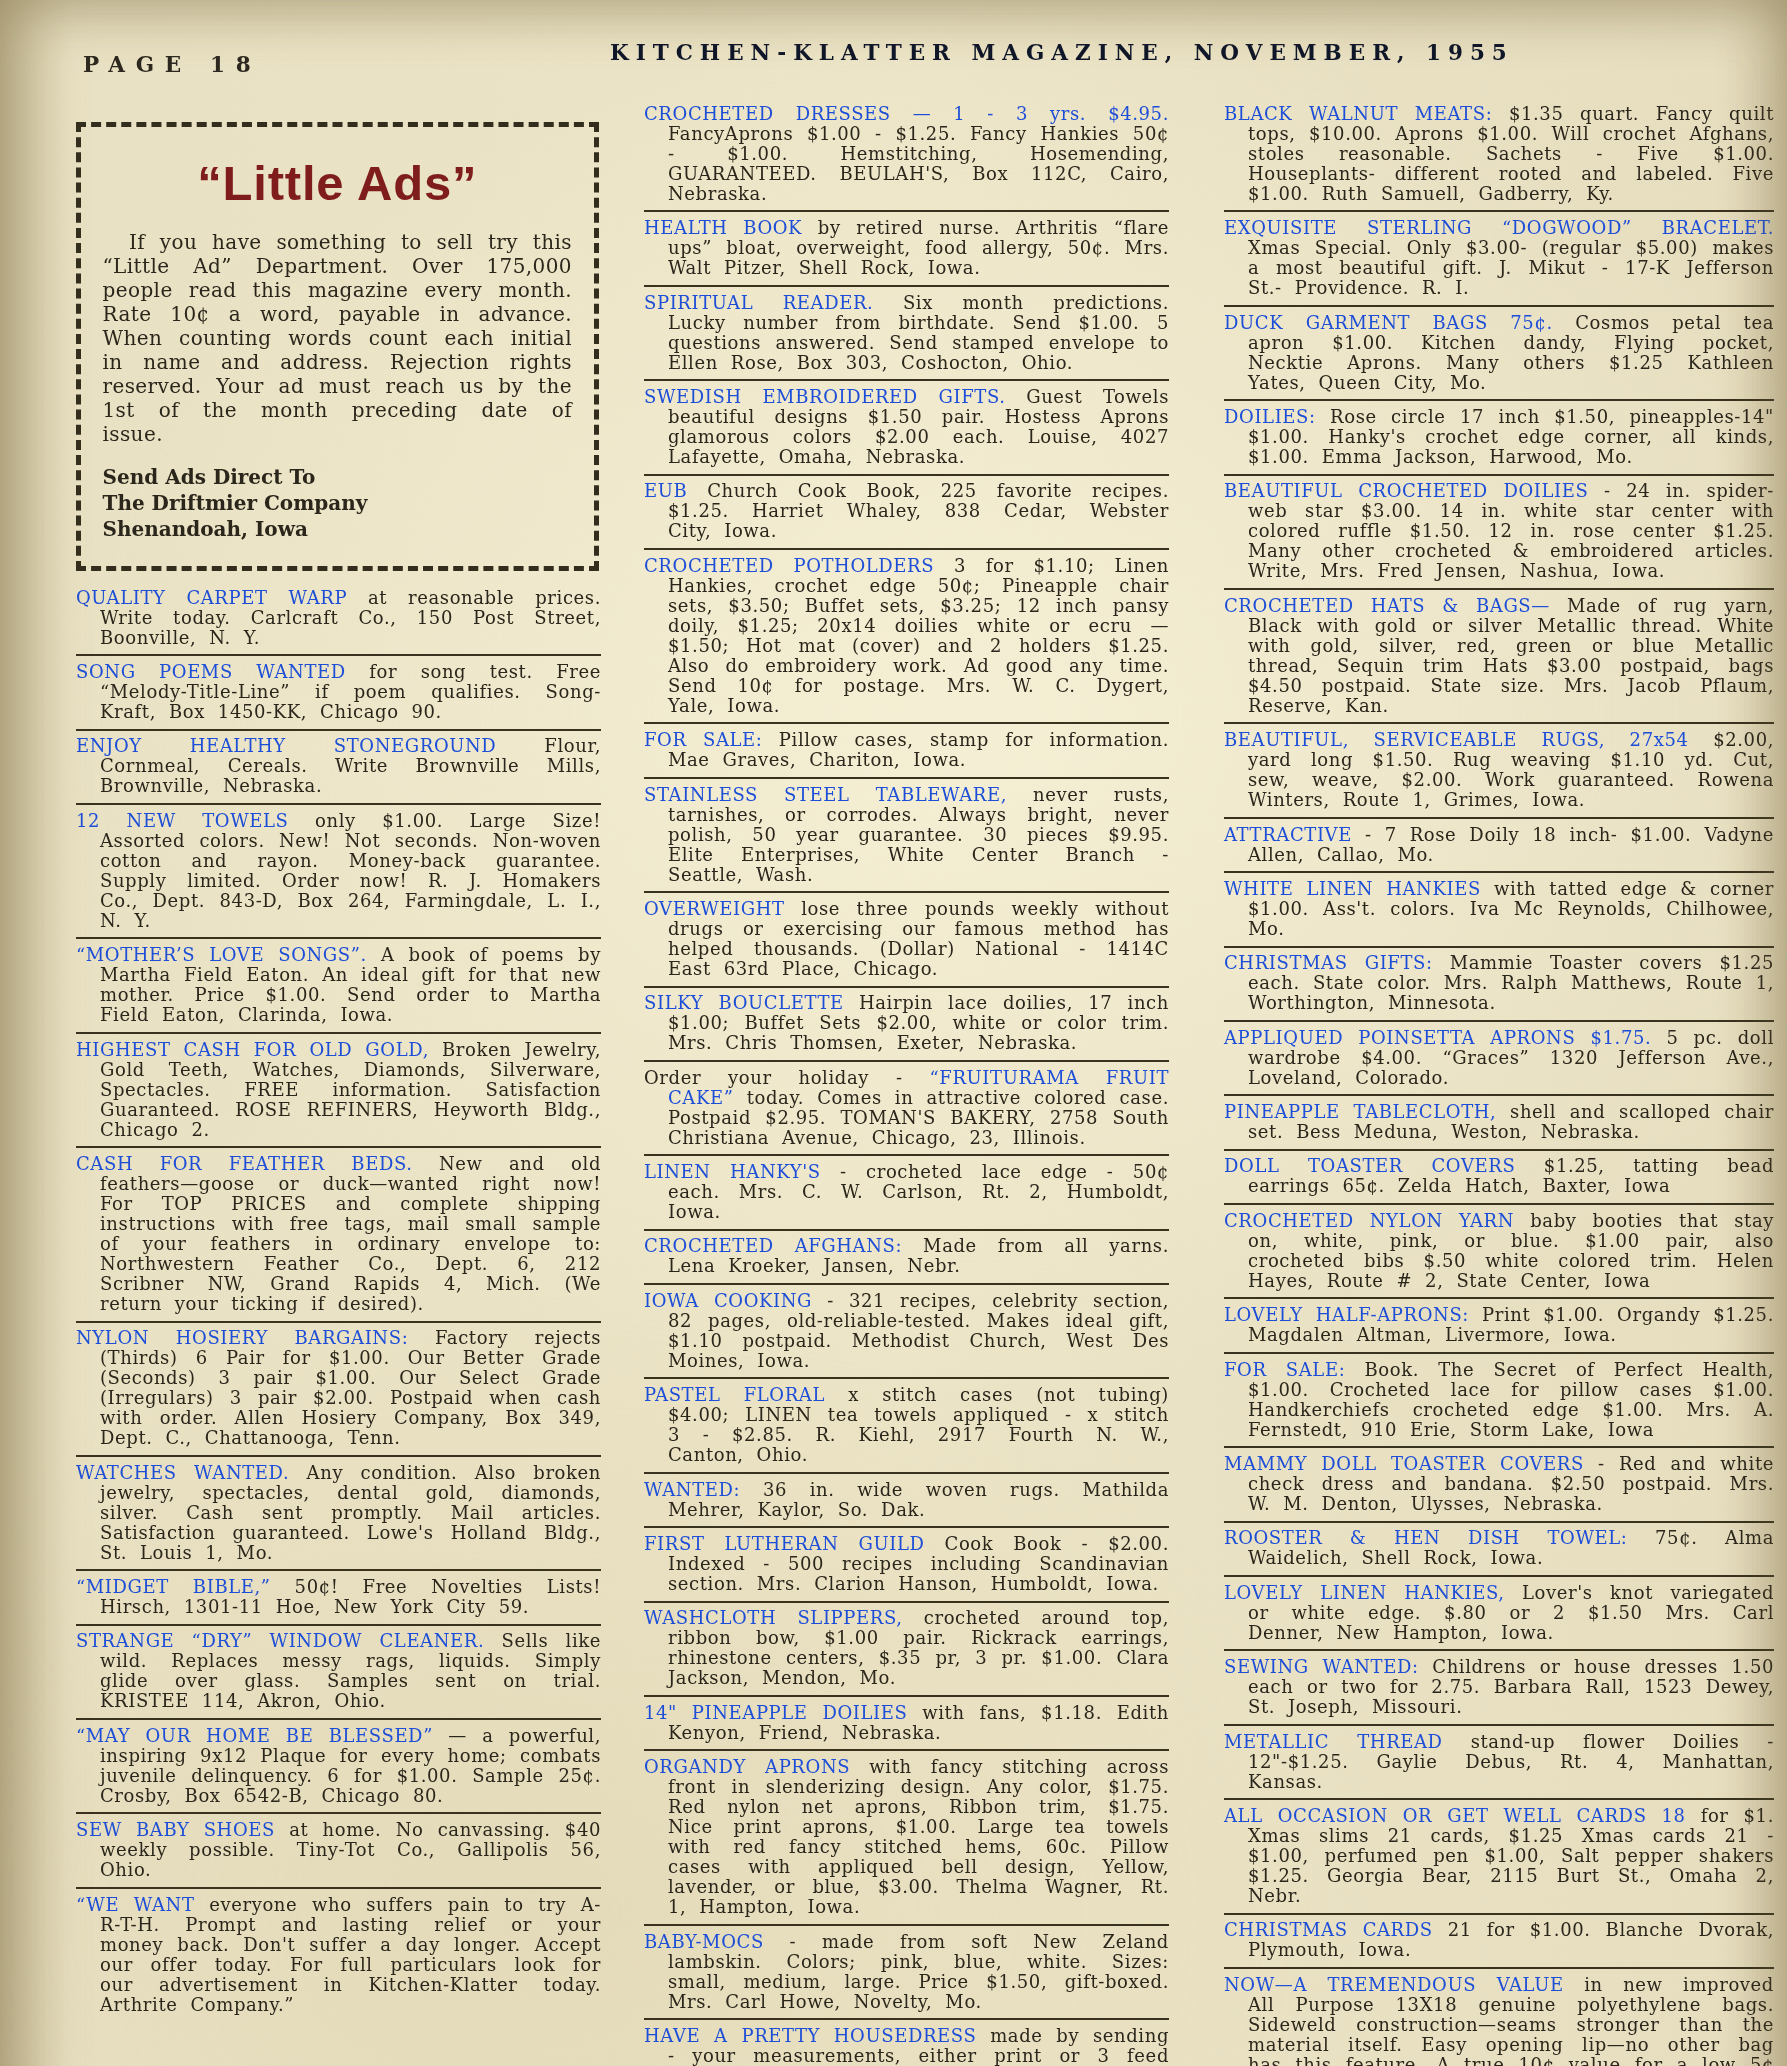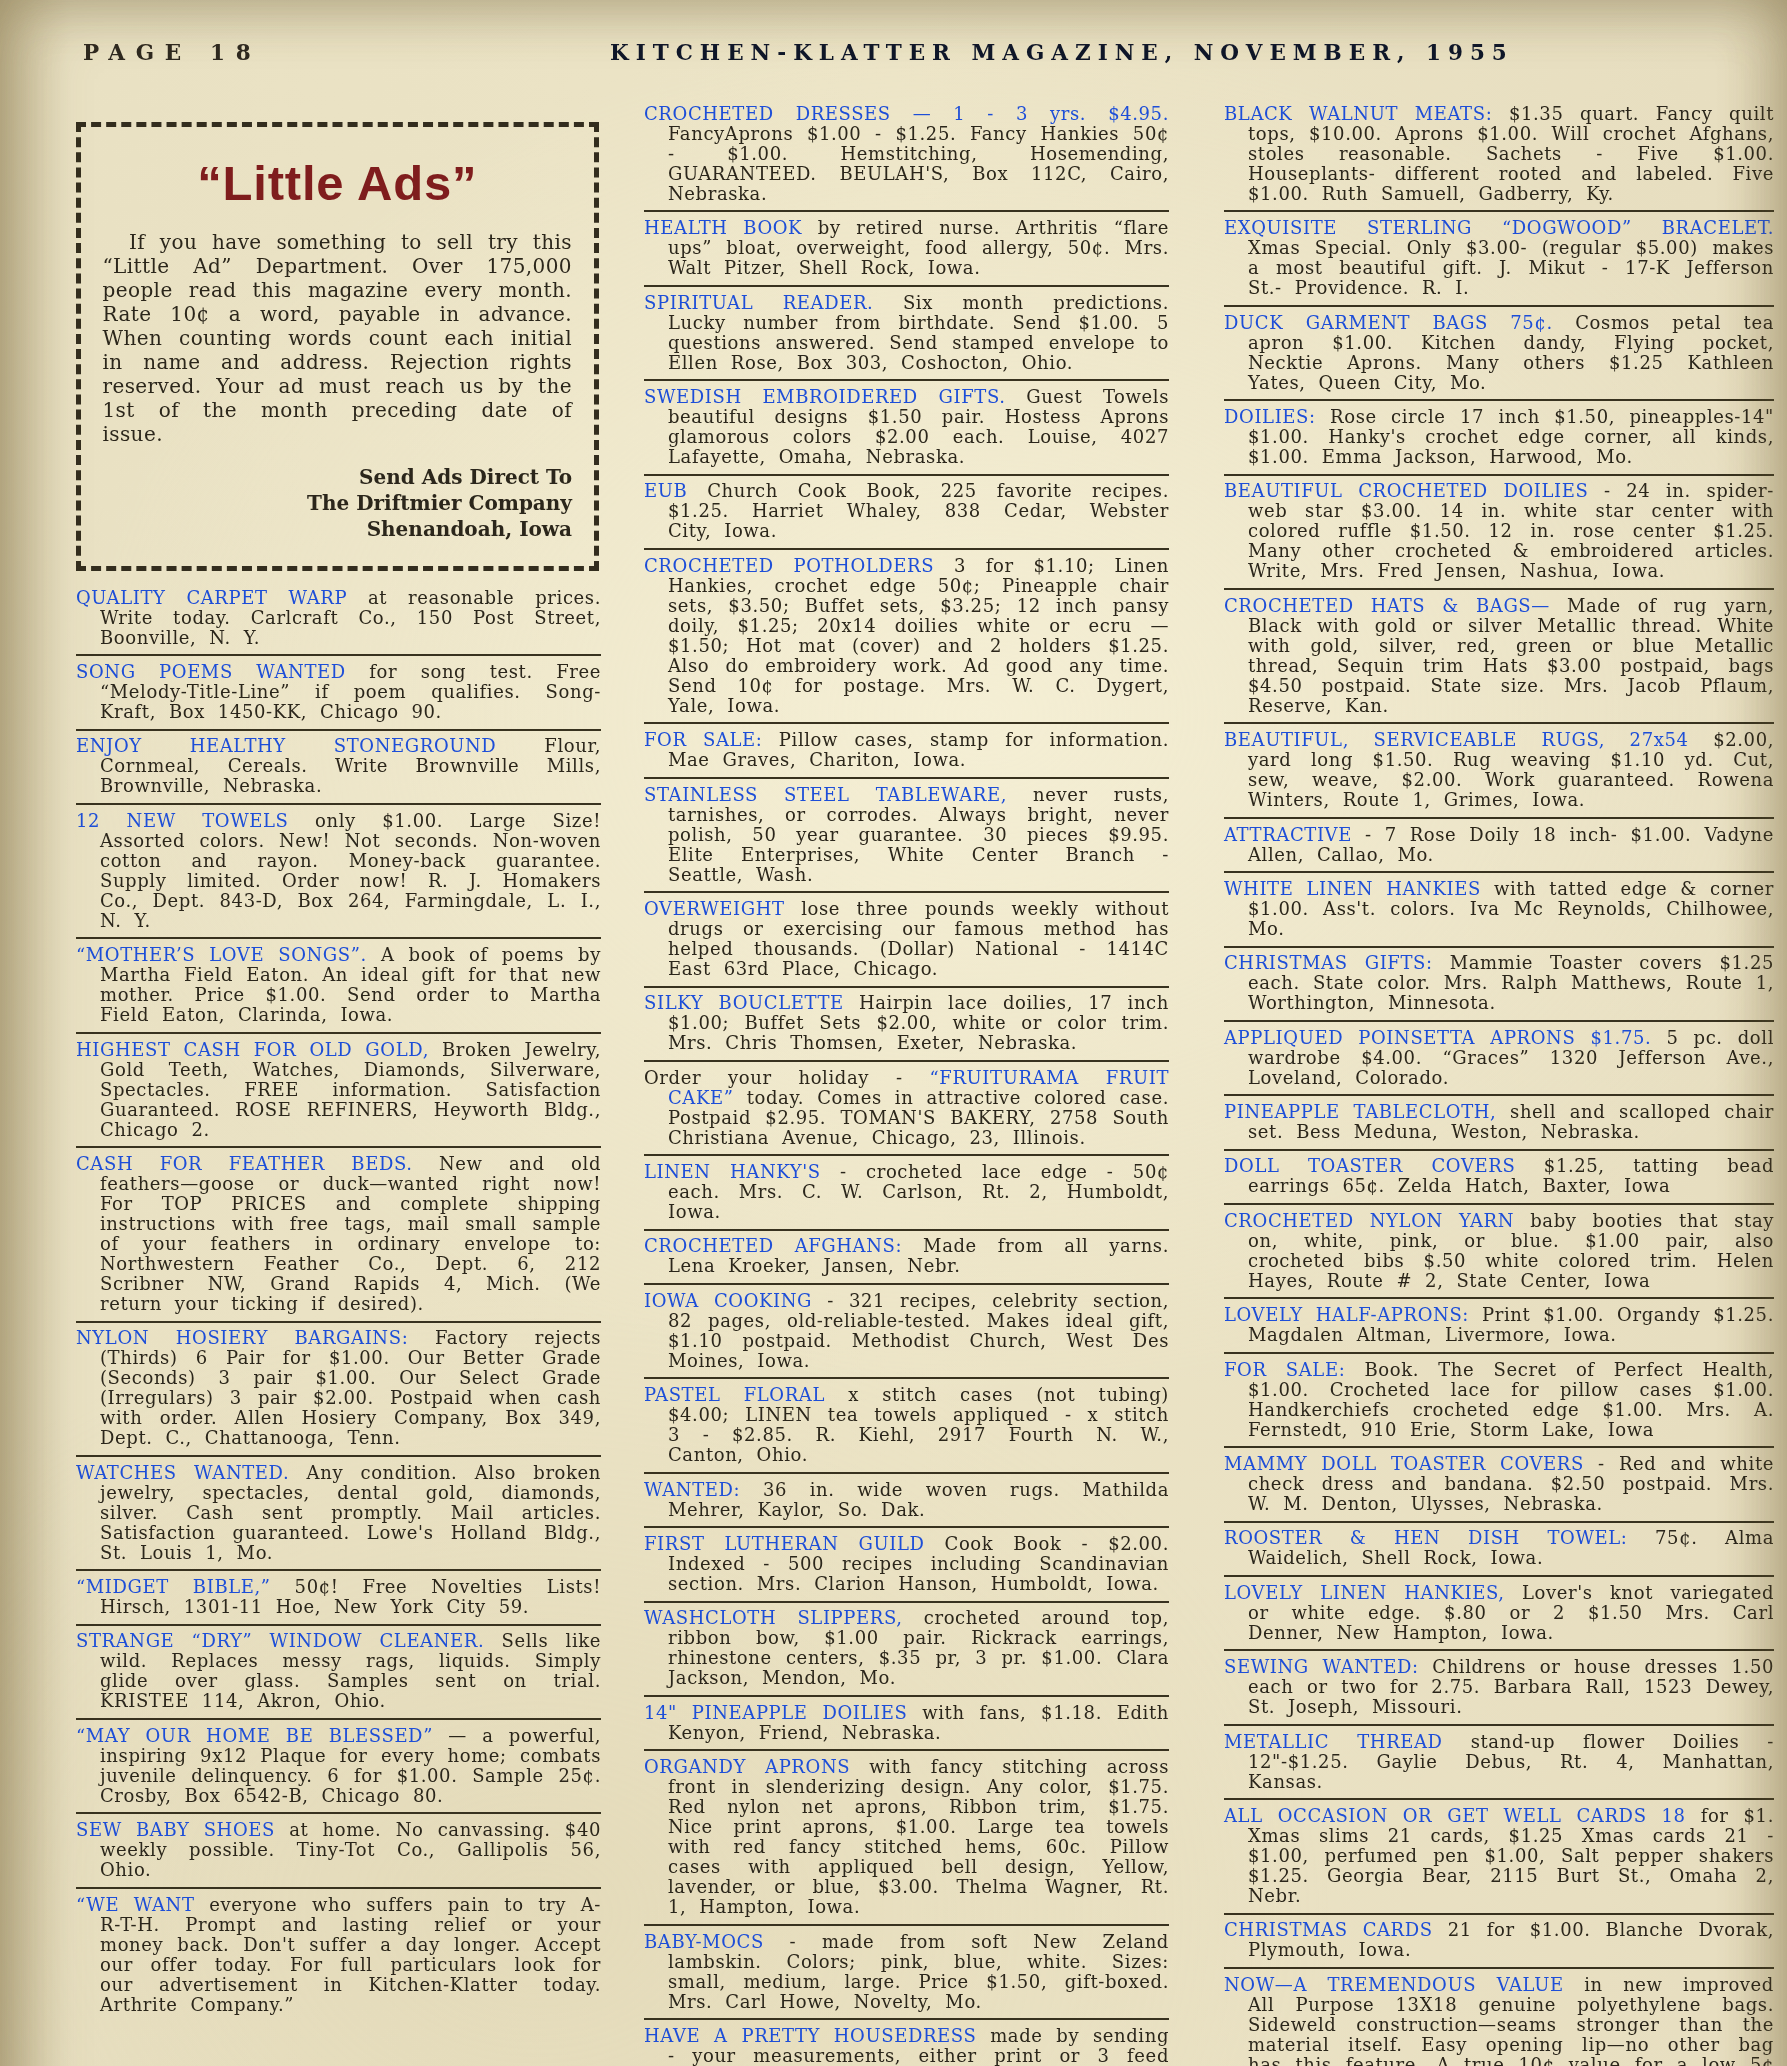--- a/index.html
+++ b/index.html
@@ -16,21 +16,21 @@
   body::after{
     content:"";position:absolute;inset:0;pointer-events:none;
     box-shadow:
       inset 25px 0 66px rgba(116,98,58,.30),
       inset -16.5px 0 54px rgba(116,98,58,.22),
       inset 0 -20.7px 62px rgba(116,98,58,.20),
       inset 0 16.5px 50px rgba(150,130,85,.12);
   }
   .header{position:absolute;top:40px;left:0;width:100%;height:33px;}
   .page-label{
-    position:absolute;left:83px;top:0;
+    position:absolute;left:83px;top:12px;
     font-weight:700;font-size:21.5px;letter-spacing:10.7px;color:#2e2920;
   }
   .masthead{
     position:absolute;left:610px;top:0;right:12.4px;
     font-weight:700;font-size:21.5px;letter-spacing:7px;color:#0f172a;white-space:nowrap;
   }
   .cols{position:absolute;left:76px;top:98px;display:flex;}
   .col{width:525px;}
   .col.c1{margin-right:43px;}
   .col.c2{margin-right:55px;}
@@ -54,21 +54,21 @@
     text-align:center;
     font-family:"Liberation Sans", sans-serif;
     font-weight:700;font-size:49px;letter-spacing:0.8px;
     color:#7f1d1d;margin:11.6px 0 19px 0;
   }
   .little-body{
     font-size:20px;line-height:24px;text-align:justify;
     letter-spacing:0.4px;word-spacing:7.4px;text-indent:26.4px;
   }
   .due-lines{margin-top:4.1px;font-size:20px;line-height:24px;padding-left:26.4px;}
-  .box-footer{margin-top:18px;text-align:right;font-weight:700;font-size:20px;line-height:26px;}
+  .box-footer{margin-top:18px;text-align:left;font-weight:700;font-size:20px;line-height:26px;}
 </style>
 </head>
 <body>
 
 <div class="header">
   <div class="page-label">PAGE 18</div>
   <div class="masthead">KITCHEN-KLATTER MAGAZINE, NOVEMBER, 1955</div>
 </div>
 
 <div class="cols">

